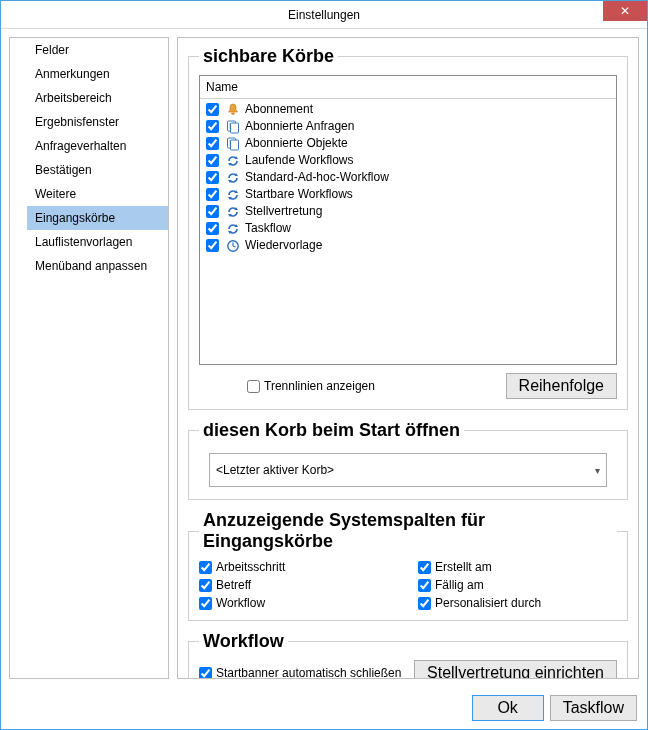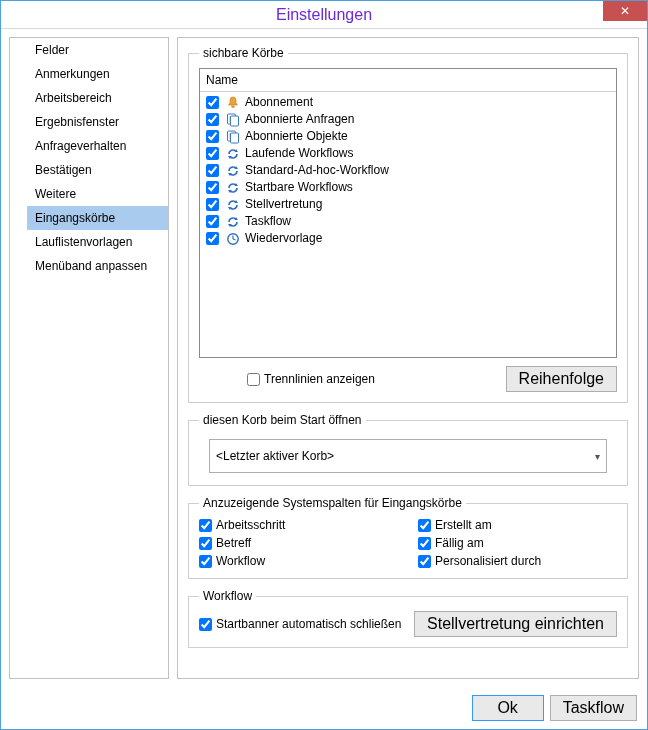--- a/index.html
+++ b/index.html
@@ -21,22 +21,22 @@
   .titlebar {
     height: 28px;
     background: #fff;
     display: flex;
     align-items: center;
     justify-content: center;
     position: relative;
     border-bottom: 1px solid #d8d8d8;
   }
   .titlebar-title {
-    font-size: 16px;
-    color: #6d28d9;
+    font-size: 12px;
+    color: #000000;
   }
   .close-btn {
     position: absolute;
     right: 0;
     top: 0;
     width: 44px;
     height: 20px;
     background: #c75050;
     color: #fff;
     display: flex;
@@ -75,21 +75,22 @@
     padding: 8px 10px;
     overflow: auto;
   }
   fieldset {
     border: 1px solid #cfcfcf;
     margin: 0 0 10px 0;
     padding: 8px 10px 10px 10px;
   }
   legend {
     padding: 0 4px;
-    font-size: 12px;
+    font-size: 18px;
+    font-weight: bold;
   }
   .listbox {
     border: 1px solid #8a8a8a;
     height: 290px;
     display: flex;
     flex-direction: column;
   }
   .list-header {
     background: #fff;
     border-bottom: 1px solid #d0d0d0;

